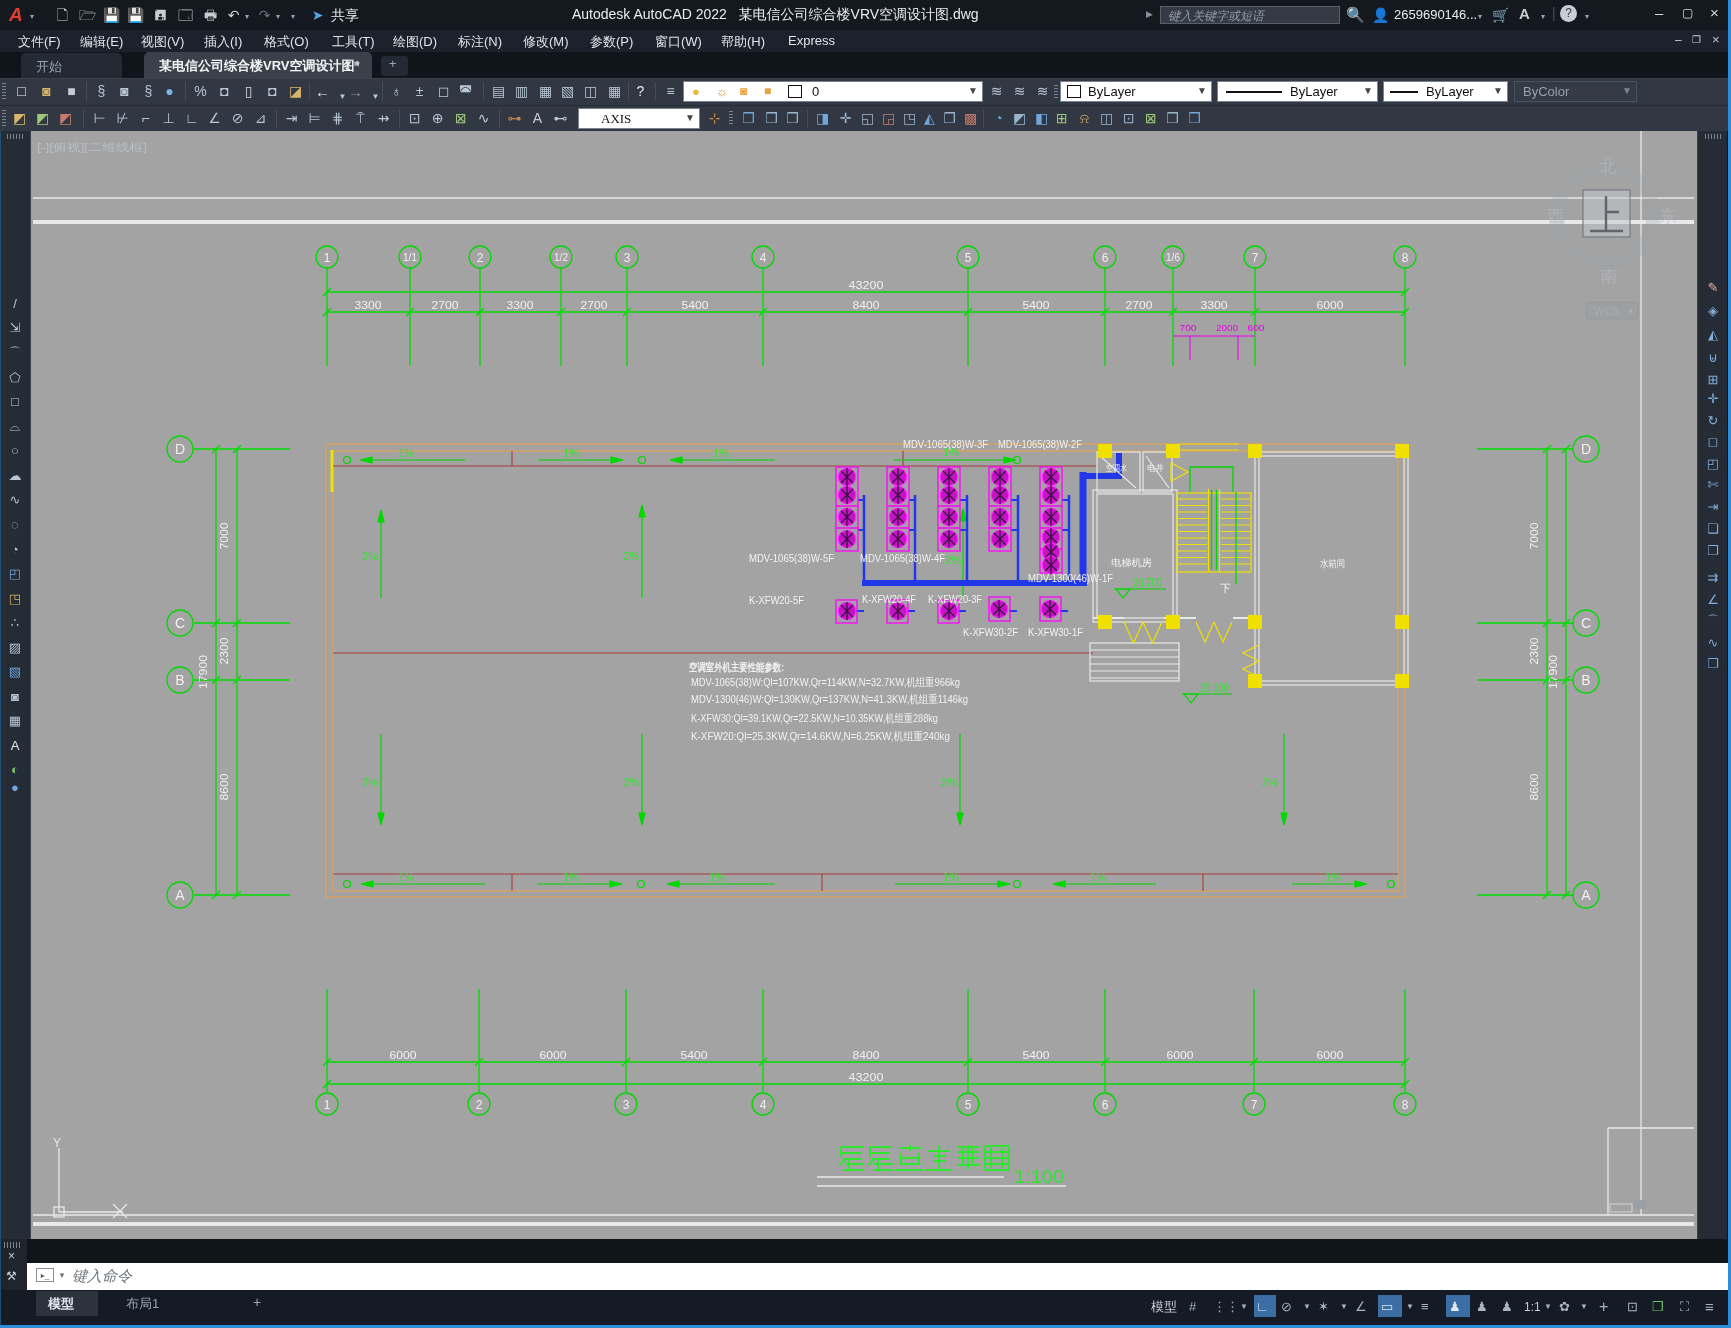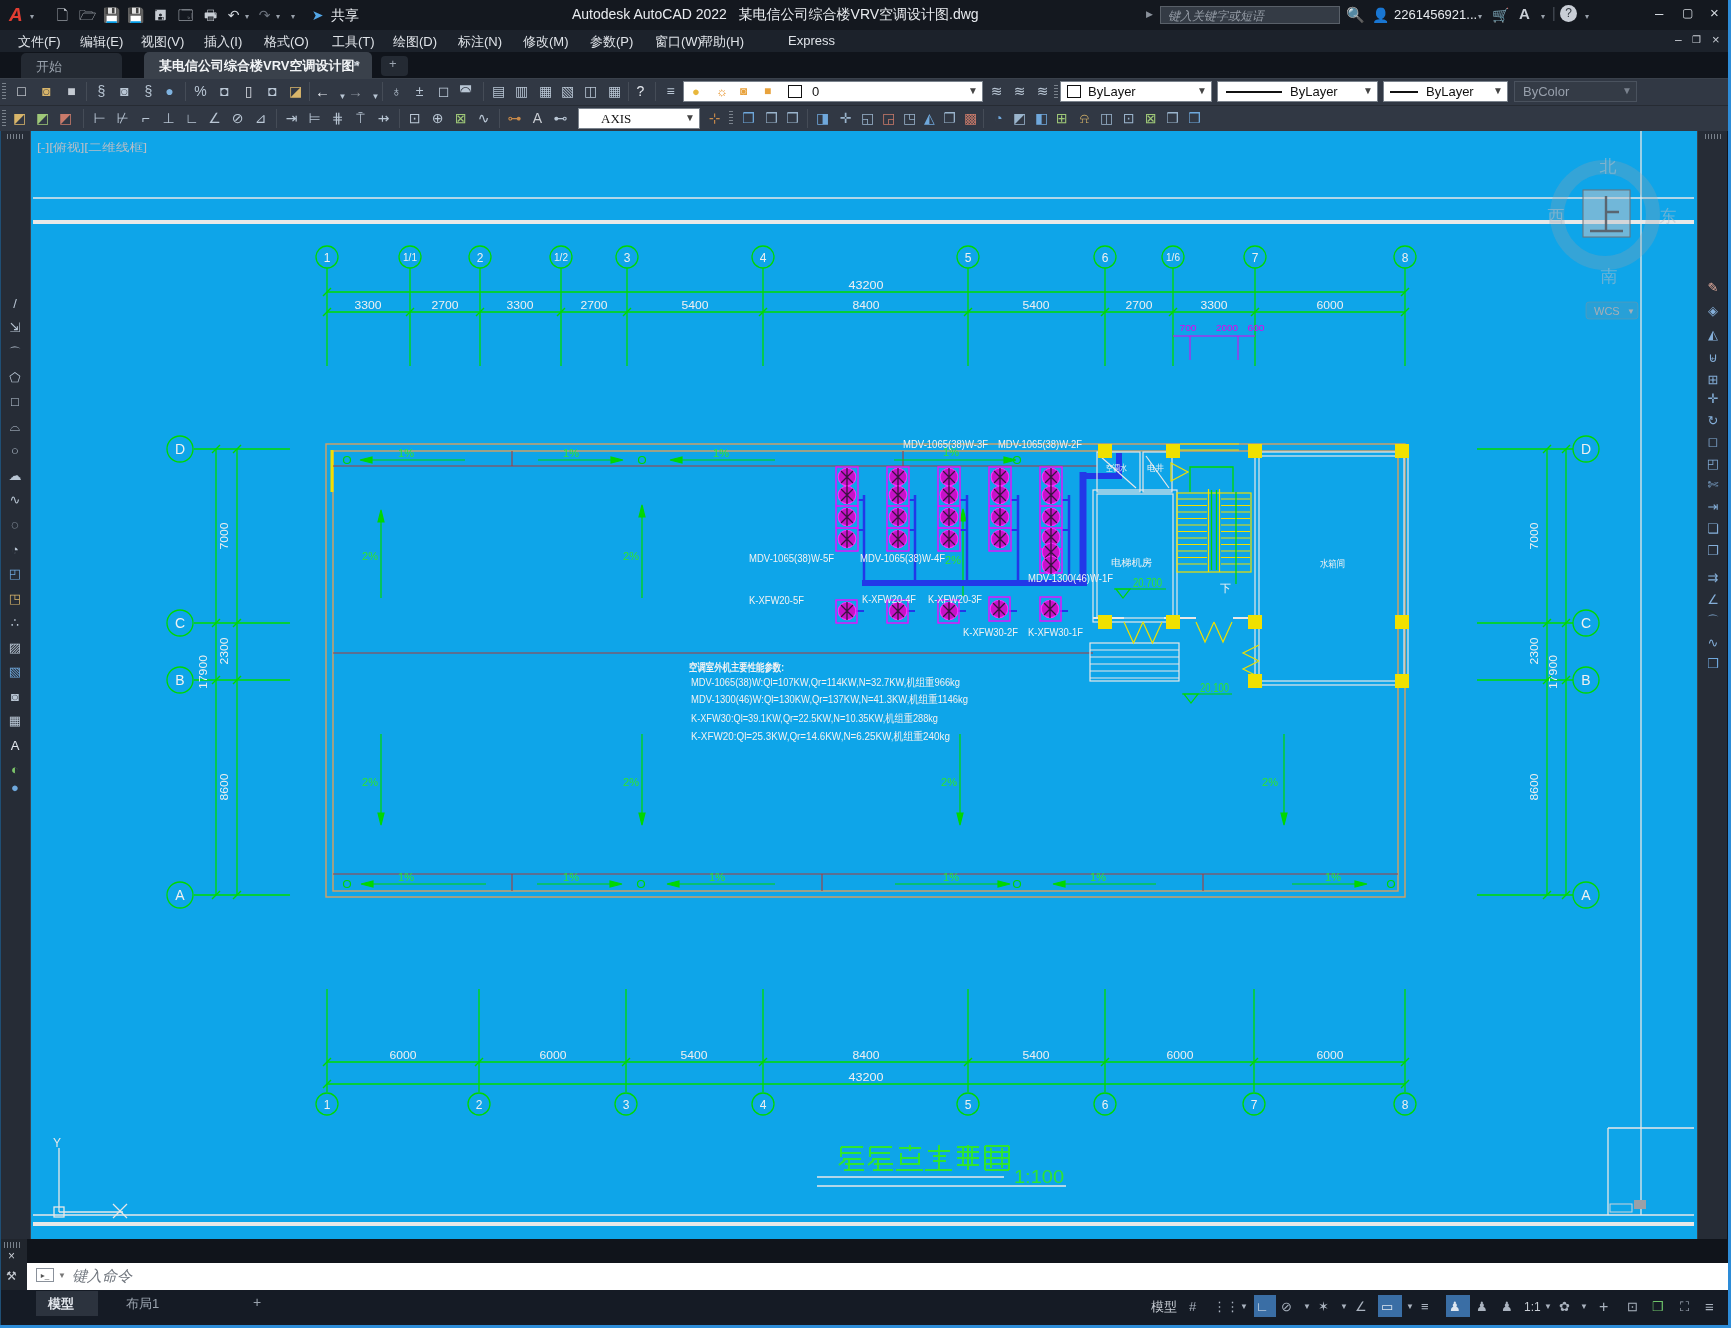--- a/index.html
+++ b/index.html
@@ -21,21 +21,21 @@
   #ribbon2 { position:absolute; left:0; top:105px; width:1731px; height:26px; background:#313844; border-top:1px solid #262b33; }
   .ric { position:absolute; top:3px; width:19px; height:19px; font-size:14px; line-height:19px; text-align:center; color:#b9c6d4; }
   .rsep { position:absolute; top:3px; width:1px; height:19px; background:#454c57; }
   .combo { position:absolute; top:2px; height:21px; background:#ffffff; border:1px solid #7a828c; color:#111; font-size:13px; }
   .combo .cv { position:absolute; right:4px; top:3px; color:#444; font-size:10px; }
   
   #lstrip { position:absolute; left:0; top:131px; width:33px; height:1108px; background:#262c36; border-right:3px solid #3c4450; }
   #rstrip { position:absolute; left:1697px; top:131px; width:30px; height:1108px; background:#262c36; border-left:1px solid #3a4049; }
   .vic { position:absolute; left:5px; width:20px; height:18px; color:#b9c6d4; font-size:13px; line-height:18px; text-align:center; }
   
-  #canvas { position:absolute; left:31px; top:131px; width:1666px; height:1108px; background:#0ea5e9;text-align:right; }
+  #canvas { position:absolute; left:31px; top:131px; width:1666px; height:1108px; background:#a3a3a3;text-align:right; }
   
   #cmdgrey { position:absolute; left:0; top:1239px; width:1731px; height:24px; background:#d4d4d4; }
   #cmdwhite { position:absolute; left:0; top:1263px; width:1731px; height:27px; background:#ffffff; }
   #cmdstrip { position:absolute; left:0; top:1239px; width:27px; height:51px; background:#20252d; }
   
   #statusbar { position:absolute; left:0; top:1290px; width:1731px; height:35px; background:#151b25; }
   .sic { position:absolute; top:7px; height:20px; color:#aab3bf; font-size:13px; line-height:20px; text-align:center; }
   #blue-bottom { position:absolute; left:0; top:1325px; width:1731px; height:3px; background:#2d8cd8; }
   #blue-right { position:absolute; left:1728px; top:0; width:3px; height:1328px; background:#2d8cd8; }
   #rstrip .vic { color:#84aed8; }
@@ -60,21 +60,21 @@
     <span class="caret" style="left:276px;">▾</span>
     <span class="caret" style="left:291px;">▾</span>
     <span class="ticon" style="left:309px;color:#53a7e8;">➤</span>
     <span class="abs" style="left:331px;top:7px;color:#e8ebef;font-size:14px;">共享</span>
     <span class="abs" style="left:572px;top:6px;color:#e8ebef;font-size:14px;">Autodesk AutoCAD 2022&nbsp;&nbsp;&nbsp;某电信公司综合楼VRV空调设计图.dwg</span>
     <span class="abs" style="left:1146px;top:9px;color:#8a919b;font-size:9px;">▶</span>
     <div class="abs" style="left:1160px;top:6px;width:180px;height:18px;background:#343b45;border:1px solid #596069;"></div>
     <span class="abs" style="left:1168px;top:8px;color:#959ca6;font-size:12px;font-style:italic;">键入关键字或短语</span>
     <span class="ticon" style="left:1346px;font-size:15px;">🔍</span>
     <span class="ticon" style="left:1372px;color:#7fb3e0;">👤</span>
-    <span class="abs" style="left:1394px;top:7px;color:#e8ebef;font-size:13px;">2261456921...</span>
+    <span class="abs" style="left:1394px;top:7px;color:#e8ebef;font-size:13px;">2659690146...</span>
     <span class="caret" style="left:1478px;">▾</span>
     <span class="ticon" style="left:1492px;">🛒</span>
     <span class="abs" style="left:1519px;top:5px;font-size:15px;font-weight:bold;color:#c8cdd4;">A</span>
     <span class="caret" style="left:1541px;">▾</span>
     <span class="abs" style="left:1552px;top:5px;color:#4a515b;font-size:14px;">|</span>
     <span class="abs" style="left:1560px;top:5px;width:17px;height:17px;border-radius:9px;background:#c9ced6;color:#343a42;font-size:12px;text-align:center;line-height:17px;">?</span>
     <span class="caret" style="left:1585px;">▾</span>
     <span class="abs" style="left:1655px;top:4px;color:#d4d9df;font-size:15px;">–</span>
     <span class="abs" style="left:1682px;top:6px;color:#d4d9df;font-size:12px;">▢</span>
     <span class="abs" style="left:1710px;top:4px;color:#d4d9df;font-size:15px;">×</span>
@@ -84,21 +84,21 @@
     <span class="mitem" style="left:80px;">编辑(E)</span>
     <span class="mitem" style="left:141px;">视图(V)</span>
     <span class="mitem" style="left:204px;">插入(I)</span>
     <span class="mitem" style="left:264px;">格式(O)</span>
     <span class="mitem" style="left:332px;">工具(T)</span>
     <span class="mitem" style="left:393px;">绘图(D)</span>
     <span class="mitem" style="left:458px;">标注(N)</span>
     <span class="mitem" style="left:523px;">修改(M)</span>
     <span class="mitem" style="left:590px;">参数(P)</span>
     <span class="mitem" style="left:655px;">窗口(W)</span>
-    <span class="mitem" style="left:700px;">帮助(H)</span>
+    <span class="mitem" style="left:721px;">帮助(H)</span>
     <span class="mitem" style="left:788px;">Express</span>
     <span class="abs" style="left:1675px;top:3px;color:#c8cdd4;font-size:12px;">–</span>
     <span class="abs" style="left:1692px;top:4px;color:#c8cdd4;font-size:10px;">❐</span>
     <span class="abs" style="left:1712px;top:2px;color:#c8cdd4;font-size:13px;">×</span>
   </div>
   <div id="tabrow">
     <div class="abs" style="left:21px;top:1px;width:101px;height:25px;background:#242a33;border-radius:5px 5px 0 0;"></div>
     <span class="abs" style="left:36px;top:6px;color:#9aa3ae;font-size:13px;">开始</span>
     <div class="abs" style="left:144px;top:0;width:228px;height:26px;background:#3a414b;border-radius:5px 5px 0 0;"></div>
     <span class="abs" style="left:159px;top:5px;color:#f2f4f6;font-size:13px;font-weight:bold;">某电信公司综合楼VRV空调设计图*</span>

